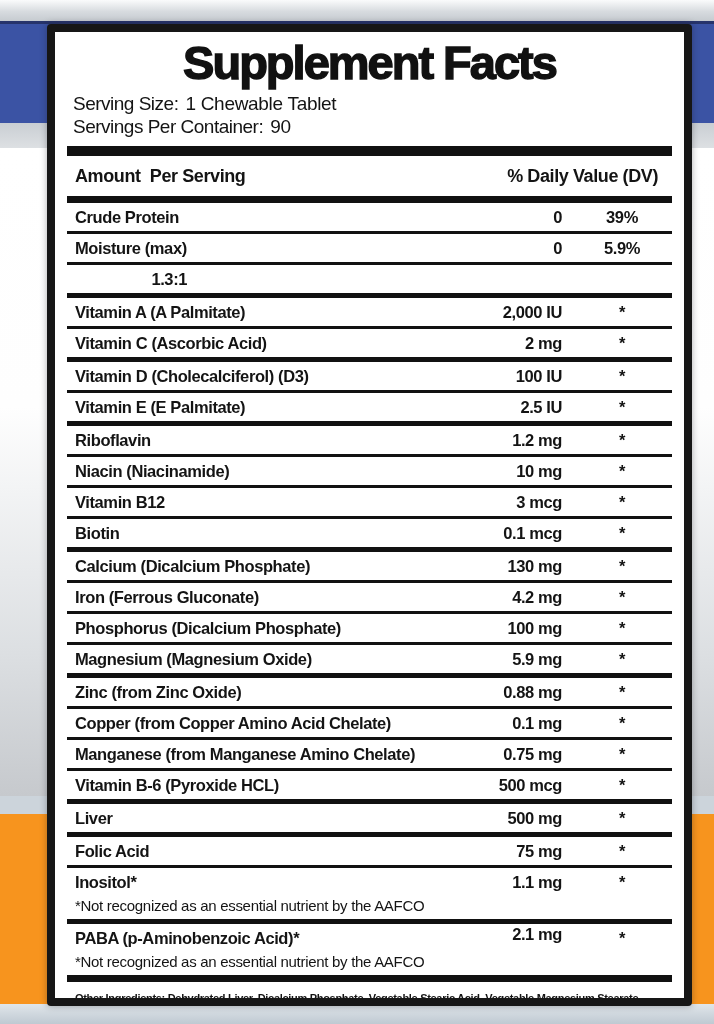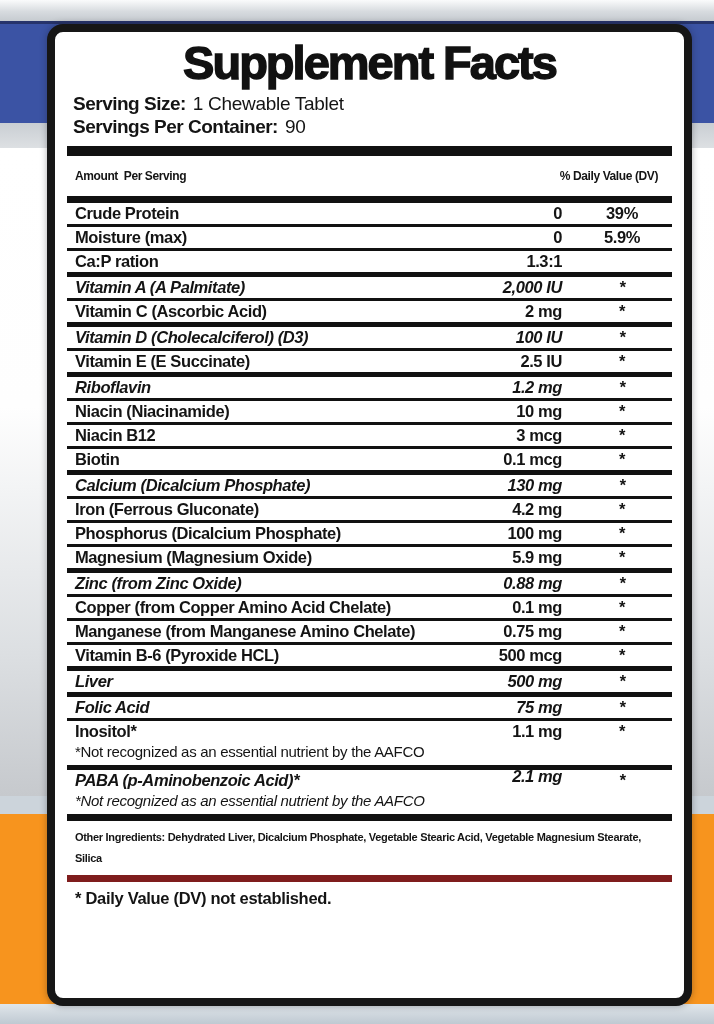--- a/index.html
+++ b/index.html
@@ -14,44 +14,44 @@
   .band-blue{top:21px;height:102px;background:var(--blue,#3b53a4);border-top:3px solid #27346b;box-sizing:border-box;}
   .band-gray{top:123px;height:25px;background:linear-gradient(180deg,#c9ced3 0%,#dde0e3 100%);}
   .band-mid{top:148px;height:648px;background:linear-gradient(180deg,#ffffff 0%,#fefefe 40%,#dcdfe2 78%,#c6c9cd 100%);}
   .band-strip{top:796px;height:18px;background:#ccd4db;}
   .band-orange{top:814px;height:190px;background:var(--orange,#f7941e);}
   .band-bottom{top:1004px;height:20px;background:linear-gradient(180deg,#e0e6ea 0%,#bfc9d2 100%);}
 
   .panel{
     position:absolute;left:47px;top:24px;width:645px;height:982px;
     box-sizing:border-box;background:#ffffff;border:8px solid #161616;
-    border-radius:16px;box-shadow:0 0 7px rgba(20,20,30,0.35);
+    border-radius:4px;box-shadow:0 0 7px rgba(20,20,30,0.35);
     overflow:hidden;
   }
   .title{
     margin-top:6px;height:50px;line-height:50px;text-align:center;
     font-size:47px;font-weight:700;letter-spacing:-2px;
     -webkit-text-stroke:1.4px #111;color:#111;white-space:pre;
   }
   .serving{margin:4px 0 0 18px;line-height:23px;font-size:19px;}
-  .s-label{font-weight:700;letter-spacing:-0.5px;}
+  .s-label{font-weight:400;letter-spacing:-0.5px;}
   .s-value{font-weight:400;margin-left:7px;letter-spacing:-0.3px;}
 
   .facts{margin:8px 12px 0 12px;}
   .topbar{height:10px;background:#111;}
   .head-row{
     display:flex;align-items:center;height:40px;border-bottom:4px solid #111;
-    font-size:12px;font-weight:700;letter-spacing:-0.4px;
+    font-size:18px;font-weight:700;letter-spacing:-0.4px;
   }
   .head-left{flex:1;padding-left:8px;white-space:pre;}
   .head-right{text-align:right;padding-right:14px;}
 
   .t-row{border-top:3px solid #111;}
-  .t-row.thick{border-top-width:5px;font-style:italic;}
-  .r-main{display:flex;align-items:center;height:21px;font-size:16.5px;letter-spacing:-0.4px;}
+  .t-row.thick{border-top-width:5px;}
+  .r-main{display:flex;align-items:center;height:28px;font-size:16.5px;letter-spacing:-0.4px;}
   .col-name{flex:1;padding-left:8px;font-weight:600;white-space:nowrap;}
   .col-amount{width:120px;text-align:right;padding-right:10px;font-weight:700;white-space:nowrap;}
   .col-dv{width:100px;text-align:center;font-weight:700;}
   .t-row.raised .col-amount{transform:translateY(-4px);}
   .row-note{font-size:15px;font-weight:400;letter-spacing:-0.3px;padding:0 0 4px 8px;line-height:19px;}
 
   .oi-block{
     border-top:7px solid #111;font-size:11px;font-weight:600;letter-spacing:-0.3px;
     padding:6px 4px 6px 8px;line-height:21px;
   }
@@ -104,21 +104,20 @@
     <div class="r-main">
       <span class="col-name">Moisture (max)</span>
       <span class="col-amount">0</span>
       <span class="col-dv">5.9%</span>
     </div>
 
   </div>
 
   <div class="t-row">
     <div class="r-main">
-      <span class="col-name">Ca:P ration</span>
       <span class="col-amount">1.3:1</span>
       <span class="col-dv"></span>
     </div>
 
   </div>
 
   <div class="t-row thick">
     <div class="r-main">
       <span class="col-name">Vitamin A (A Palmitate)</span>
       <span class="col-amount">2,000 IU</span>
@@ -140,21 +139,21 @@
     <div class="r-main">
       <span class="col-name">Vitamin D (Cholecalciferol) (D3)</span>
       <span class="col-amount">100 IU</span>
       <span class="col-dv">*</span>
     </div>
 
   </div>
 
   <div class="t-row">
     <div class="r-main">
-      <span class="col-name">Vitamin E (E Succinate)</span>
+      <span class="col-name">Vitamin E (E Palmitate)</span>
       <span class="col-amount">2.5 IU</span>
       <span class="col-dv">*</span>
     </div>
 
   </div>
 
   <div class="t-row thick">
     <div class="r-main">
       <span class="col-name">Riboflavin</span>
       <span class="col-amount">1.2 mg</span>
@@ -167,21 +166,21 @@
     <div class="r-main">
       <span class="col-name">Niacin (Niacinamide)</span>
       <span class="col-amount">10 mg</span>
       <span class="col-dv">*</span>
     </div>
 
   </div>
 
   <div class="t-row">
     <div class="r-main">
-      <span class="col-name">Niacin B12</span>
+      <span class="col-name">Vitamin B12</span>
       <span class="col-amount">3 mcg</span>
       <span class="col-dv">*</span>
     </div>
 
   </div>
 
   <div class="t-row">
     <div class="r-main">
       <span class="col-name">Biotin</span>
       <span class="col-amount">0.1 mcg</span>

